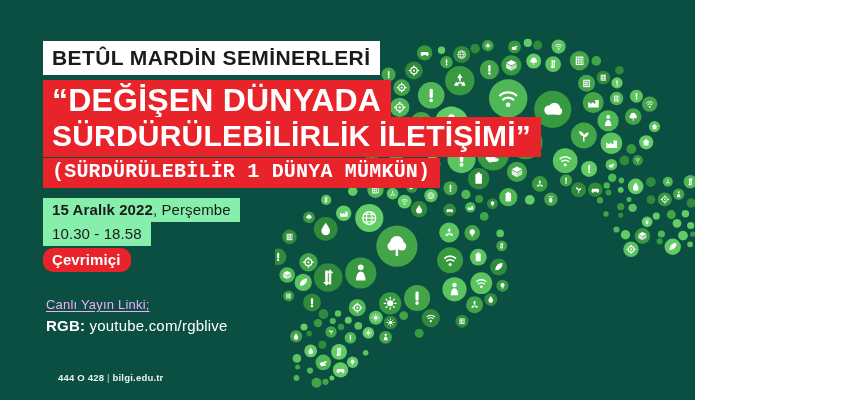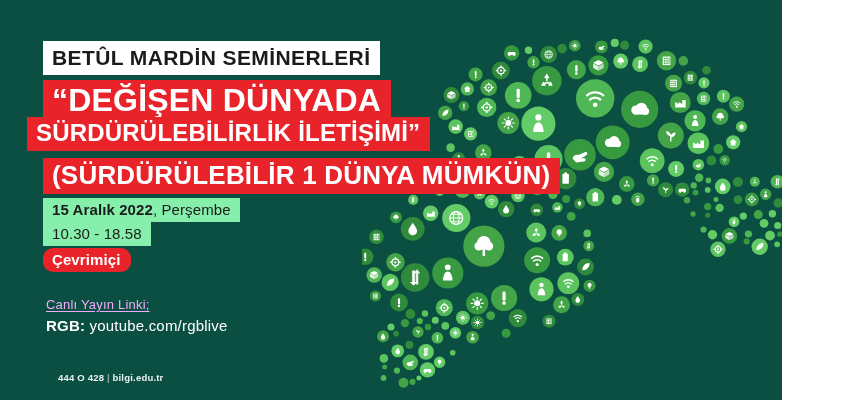--- a/index.html
+++ b/index.html
@@ -2,21 +2,21 @@
 <html><head>
 <meta charset="utf-8">
 <style>
   html, body {
     margin: 0;
     padding: 0;
     background: #ffffff;
   }
   #poster {
     position: relative;
-    width: 782px;
+    width: 695px;
     height: 400px;
     overflow: hidden;
     background: #0a4f41;
     font-family: "Liberation Sans", sans-serif;
     -webkit-font-smoothing: antialiased;
   }
 
   
   .text-col {
     position: absolute;
@@ -54,28 +54,29 @@
     font-weight: bold;
     letter-spacing: 0.2px;
     padding: 4px 10px 6px 9px;
   }
   .headline.l1 {
     left: 43px;
     top: 80px;
     font-size: 32px;
   }
   .headline.l2 {
-    left: 27px;
+    left: 43px;
     top: 117px;
-    font-size: 24px;
+    font-size: 30px;
   }
   .headline.l3 {
     left: 43px;
     top: 158px;
-    font-size: 26px;
+    font-size: 20px;
+    font-family: Liberation Mono, monospace;
   }
 
   
   .infoband {
     position: absolute;
     background: #86efac;
     color: #1b1b1b;
     font-size: 15px;
     padding: 4px 9px 5px 9px;
     letter-spacing: 0.1px;

